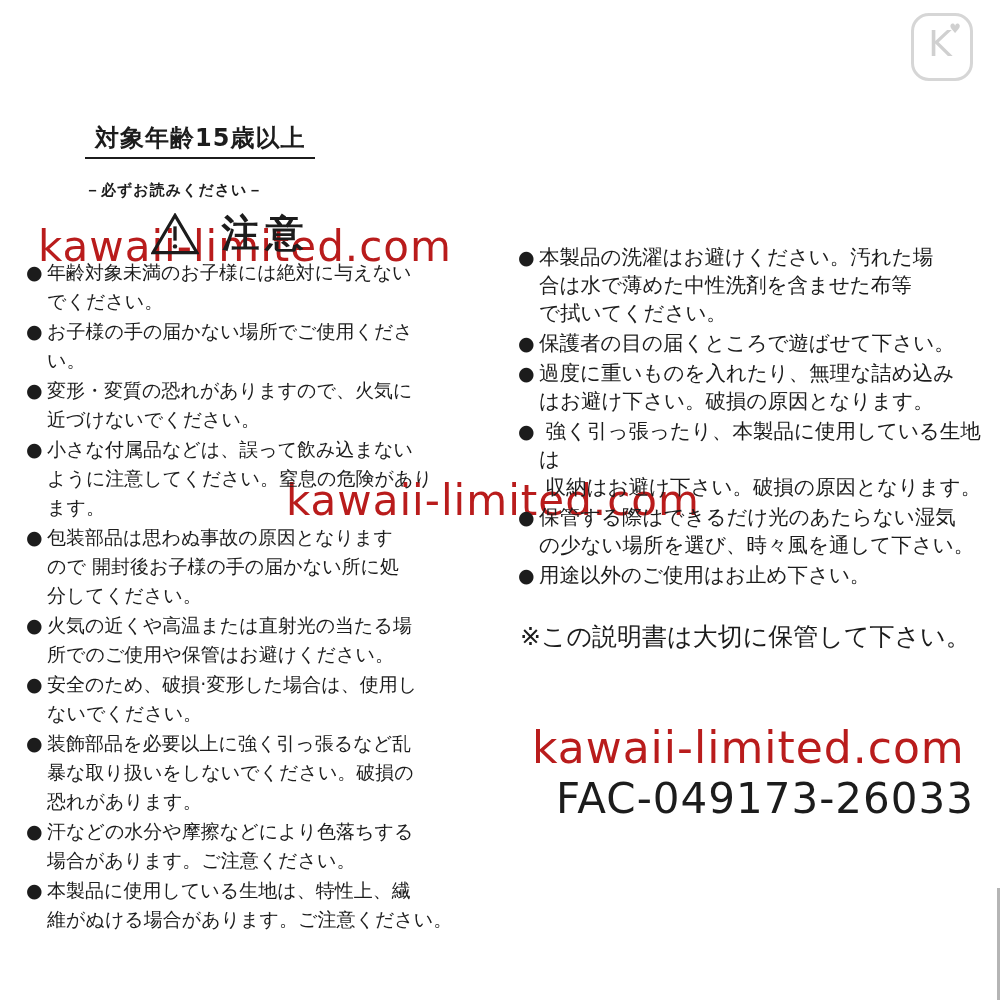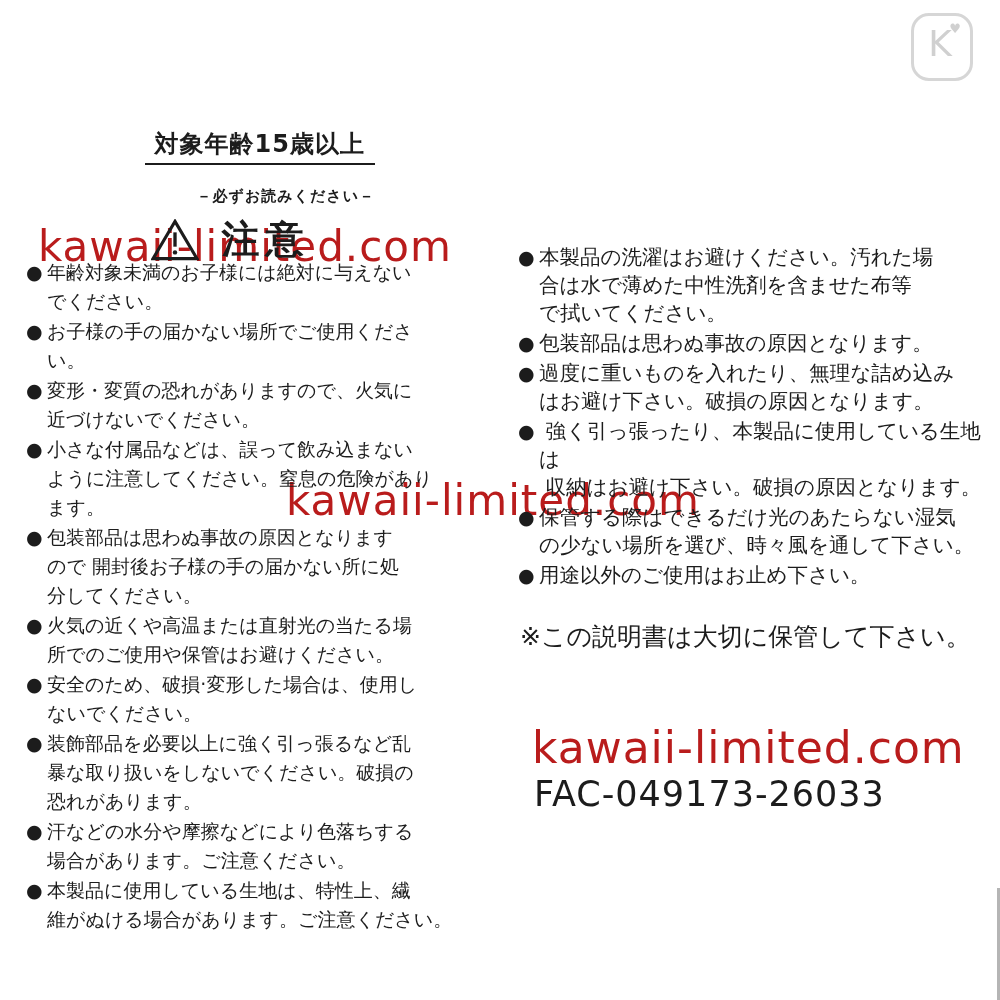--- a/index.html
+++ b/index.html
@@ -47,23 +47,23 @@
   .logo .heart{
     position:absolute;
     right:9px; top:6px;
     font-size:13px;
     color:#d0d0d0;
     line-height:1;
   }
   
   .header{
     position:absolute;
-    left:85px; top:128px;
+    left:85px; top:122px;
     width:290px;
-    text-align:right;
+    text-align:left;
     z-index:1;
   }
   .age-label{
     display:inline-block;
     font-size:24px;
     font-weight:bold;
     letter-spacing:1px;
     padding:0 10px 3px 10px;
     border-bottom:2.5px solid #1c1c1c;
     white-space:nowrap;
@@ -119,23 +119,24 @@
   
   .footnote{
     position:absolute;
     left:520px; top:620px;
     font-size:25px;
     z-index:1;
     white-space:nowrap;
   }
   .product-code{
     position:absolute;
-    left:534px; top:774px;
+    left:555px; top:774px;
     width:420px;
-    font-size:35px;
+    text-align:center;
+    font-size:42px;
     letter-spacing:1px;
     z-index:1;
     white-space:nowrap;
   }
   
   .edge-line{
     position:absolute;
     right:0; top:888px;
     width:3px; height:112px;
     background:#b5b5b5;
@@ -231,21 +232,21 @@
 
   <div class="col col-right">
     <div class="witem">
       <span class="bullet">●</span>
       <span class="wtext">本製品の洗濯はお避けください。汚れた場
 合は水で薄めた中性洗剤を含ませた布等
 で拭いてください。</span>
     </div>
     <div class="witem">
       <span class="bullet">●</span>
-      <span class="wtext">包装部品は思わぬ事故の原因となります。</span>
+      <span class="wtext">保護者の目の届くところで遊ばせて下さい。</span>
     </div>
     <div class="witem">
       <span class="bullet">●</span>
       <span class="wtext">過度に重いものを入れたり、無理な詰め込み
 はお避け下さい。破損の原因となります。</span>
     </div>
     <div class="witem">
       <span class="bullet">●</span>
       <span class="wtext"> 強く引っ張ったり、本製品に使用している生地は
  収納はお避け下さい。破損の原因となります。</span>

